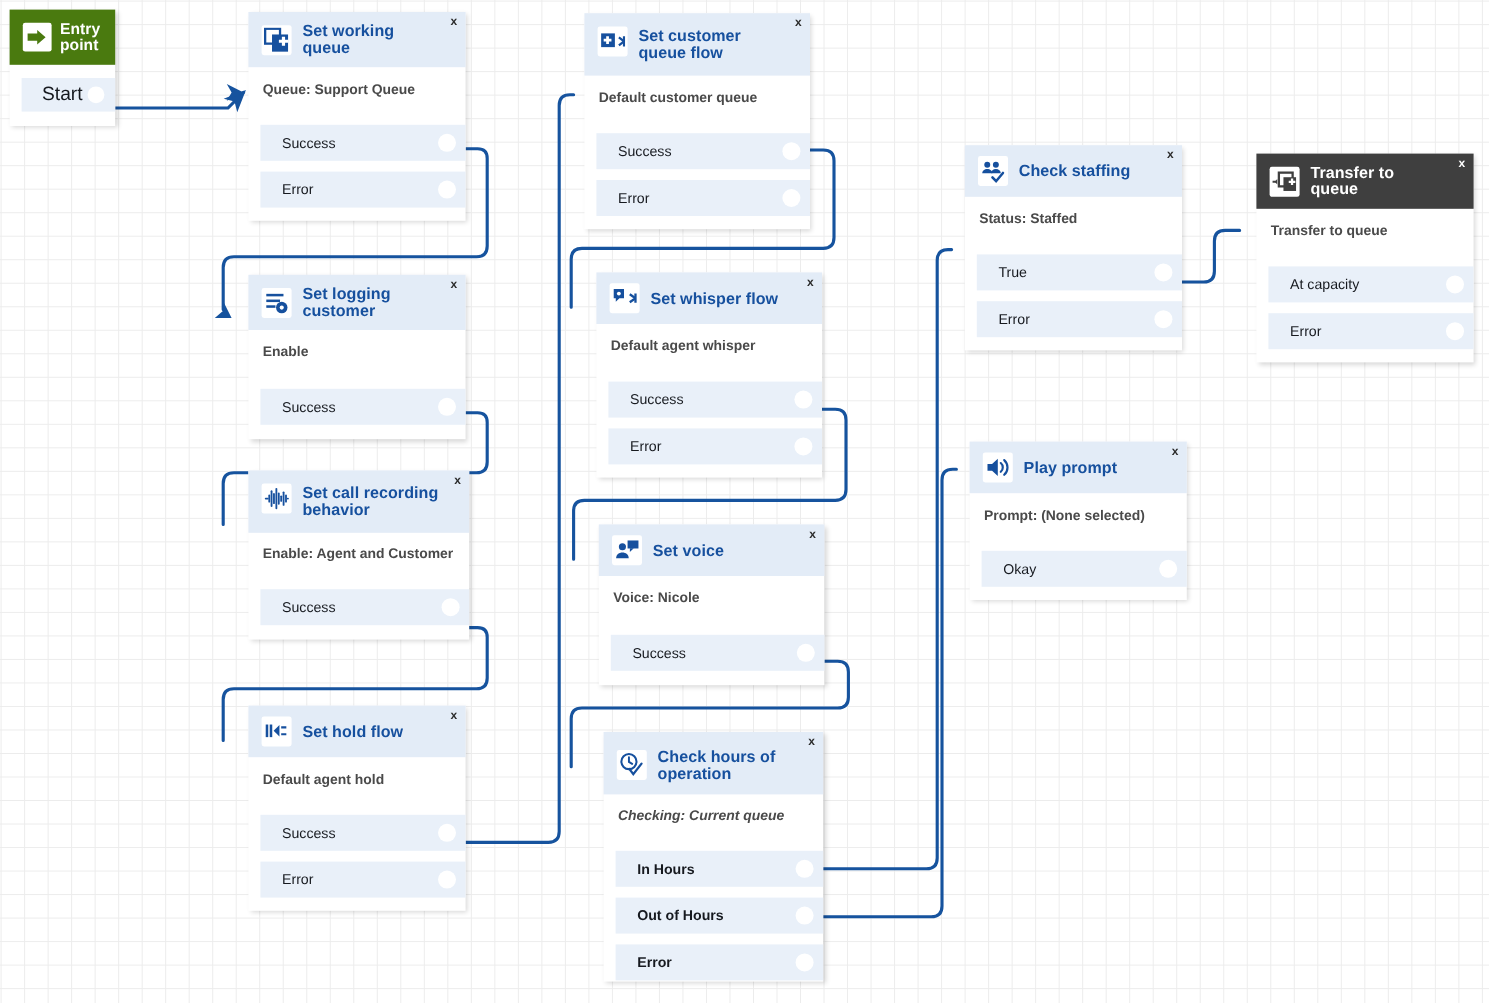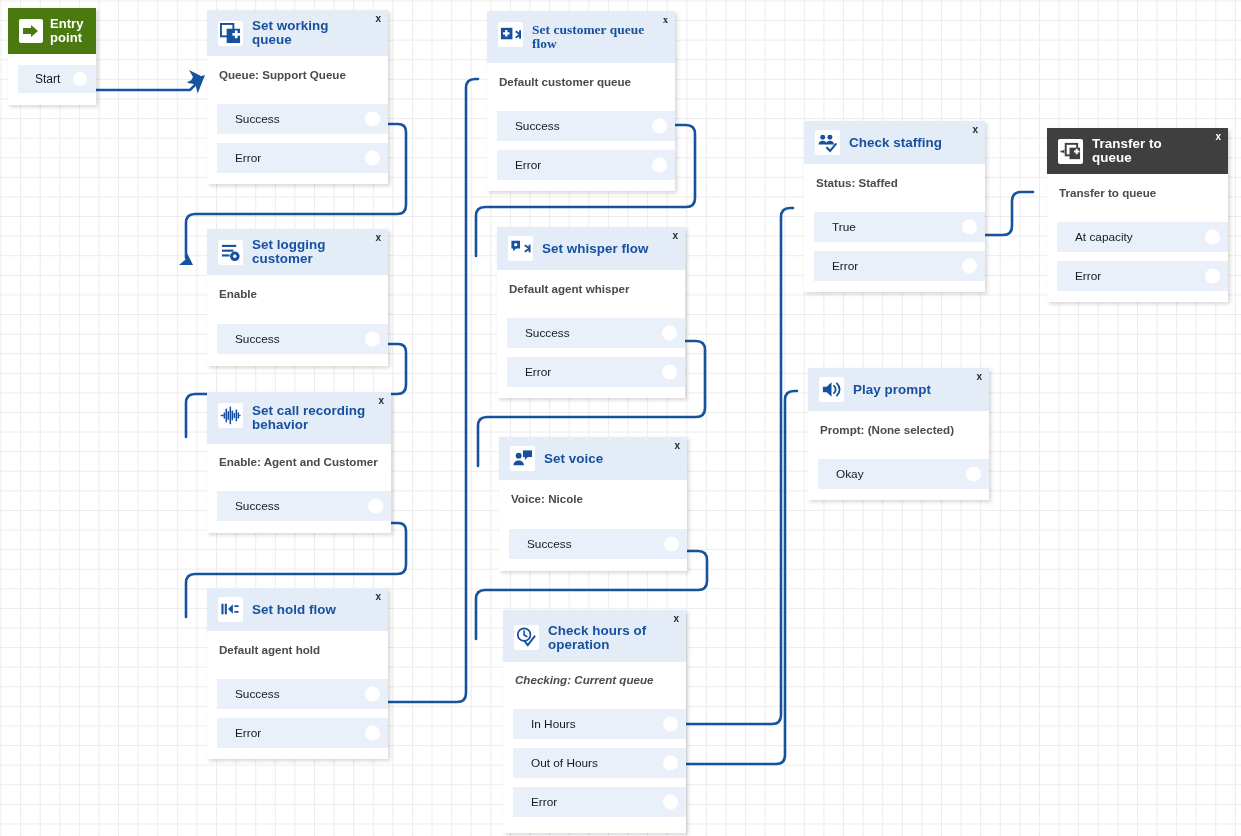--- a/index.html
+++ b/index.html
@@ -75,21 +75,21 @@
     padding-left:18px;
     font-size:11.8px;color:#16191f;
     box-sizing:border-box;
   }
   .port:last-child{margin-bottom:0;}
   .port .knob{
     position:absolute;right:8px;top:50%;transform:translateY(-50%);
     width:15px;height:15px;border-radius:50%;background:#ffffff;
   }
   .port.entry{
-    margin:0 0 0 10px;height:28px;padding-left:17px;font-size:12px;
+    margin:0 0 0 10px;height:28px;padding-left:17px;font-size:16px;
   }
   .port.entry .knob{width:14px;height:14px;right:9px;}
 
   .spacer{height:9px;}
 </style>
 </head>
 <body>
 
 <div id="canvas">
 
@@ -168,21 +168,21 @@
         <span class="knob"></span>
       </div>
       <div class="port">
         <span>Error</span>
         <span class="knob"></span>
       </div>
     </div>
   </div>
 
   <div class="node" style="left:487px;top:11px;width:188px;">
-    <div class="node-header" style="min-height:52px;align-items:flex-start;padding-top:11px;font-family:Liberation Serif, serif;">
+    <div class="node-header" style="min-height:52px;align-items:flex-start;padding-top:11px;">
       <span class="ico">
         <svg width="21" height="21" viewBox="0 0 22 22">
           <rect x="1" y="4" width="12" height="12" fill="#16509e"></rect>
           <path d="M3.2 8.6h2.2V6.4h2.4v2.2h2.2V11H7.8v2.2H5.4V11H3.2z" fill="#ffffff"></path>
           <path d="M21 6.5v9" stroke="#16509e" stroke-width="2"></path>
           <path d="M21 11 L16.5 7.5 M21 11 L16.5 14.5" stroke="#16509e" stroke-width="2" fill="none"></path>
         </svg>
       </span>
       <span class="node-title" style="padding-top:1px;">Set customer queue flow</span>
       <span class="node-close">x</span>
@@ -418,21 +418,21 @@
           <circle cx="8.5" cy="8" r="6.6" fill="none" stroke="#16509e" stroke-width="1.8"></circle>
           <path d="M8.5 4.2v4.1l2.8 1.7" stroke="#16509e" stroke-width="1.7" fill="none" stroke-linecap="round"></path>
           <path d="M8.8 14.4l3.5 4.6 7.2-9.2" stroke="#16509e" stroke-width="2" fill="none" stroke-linecap="round"></path>
         </svg>
       </span>
       <span class="node-title" style="padding-top:1px;">Check hours of operation</span>
       <span class="node-close">x</span>
     </div>
     <div class="node-sub" style="padding-top:11px;font-style:italic;">Checking: Current queue</div>
     <div class="spacer" style="height:22px;"></div>
-    <div class="ports" style="padding-top:0;padding-bottom:16px;">
+    <div class="ports" style="padding-top:0;padding-bottom:1px;font-weight:bold;">
       <div class="port">
         <span>In Hours</span>
         <span class="knob"></span>
       </div>
       <div class="port">
         <span>Out of Hours</span>
         <span class="knob"></span>
       </div>
       <div class="port">
         <span>Error</span>

